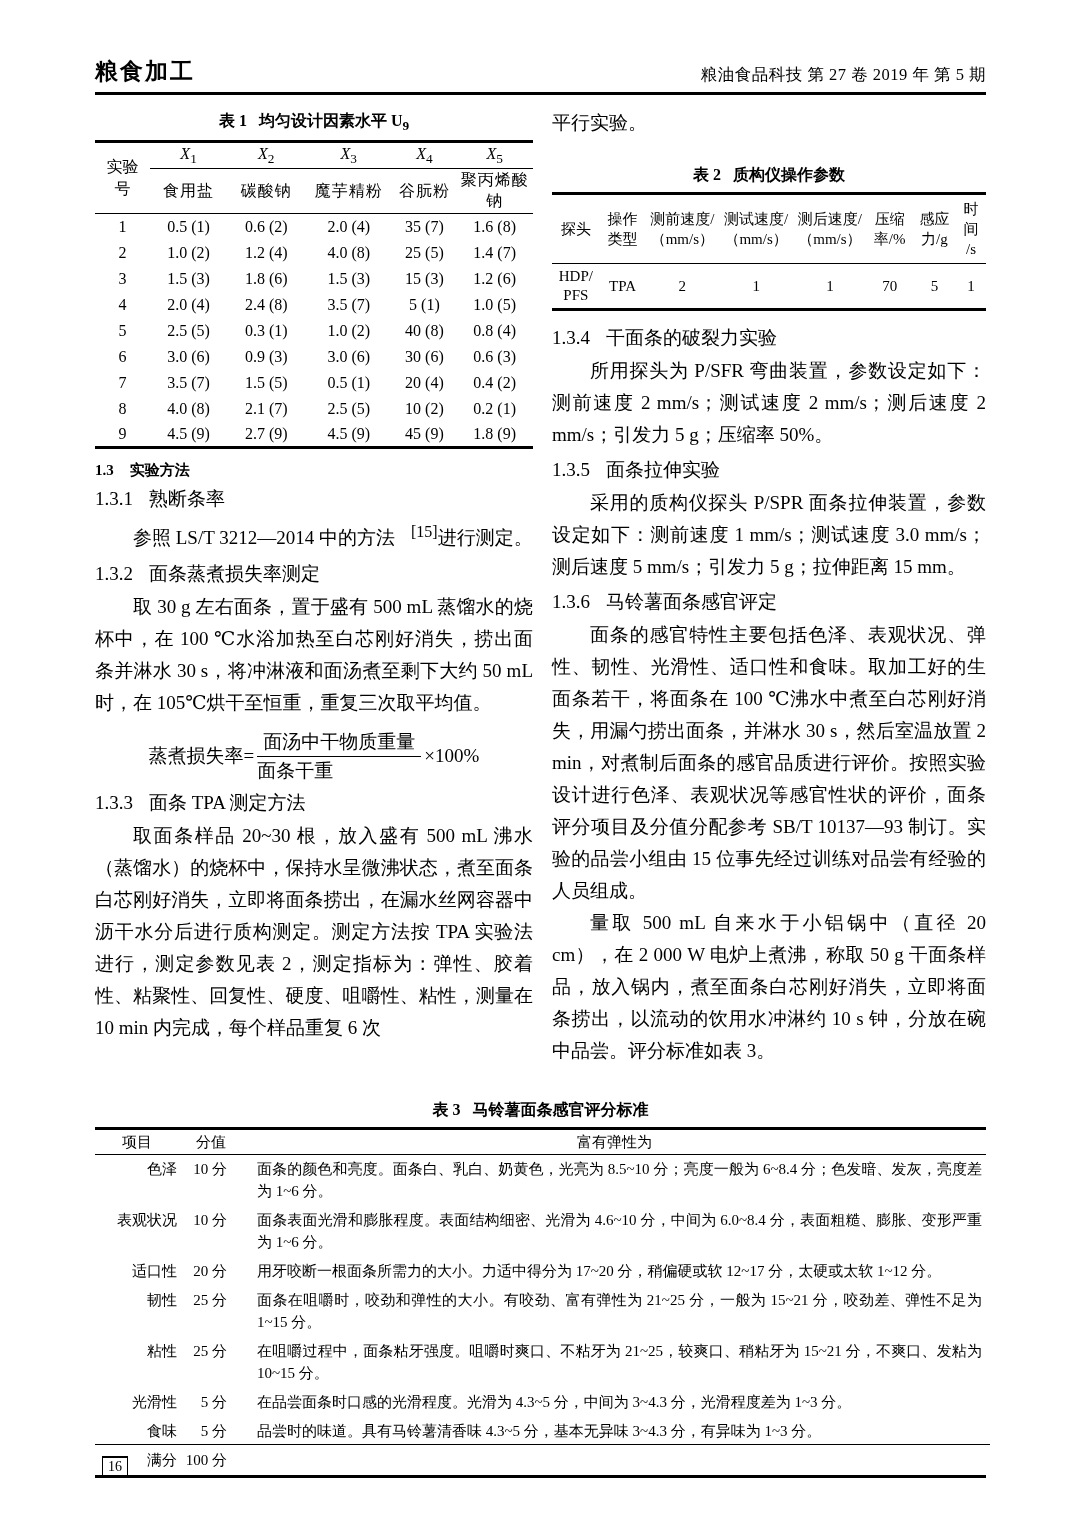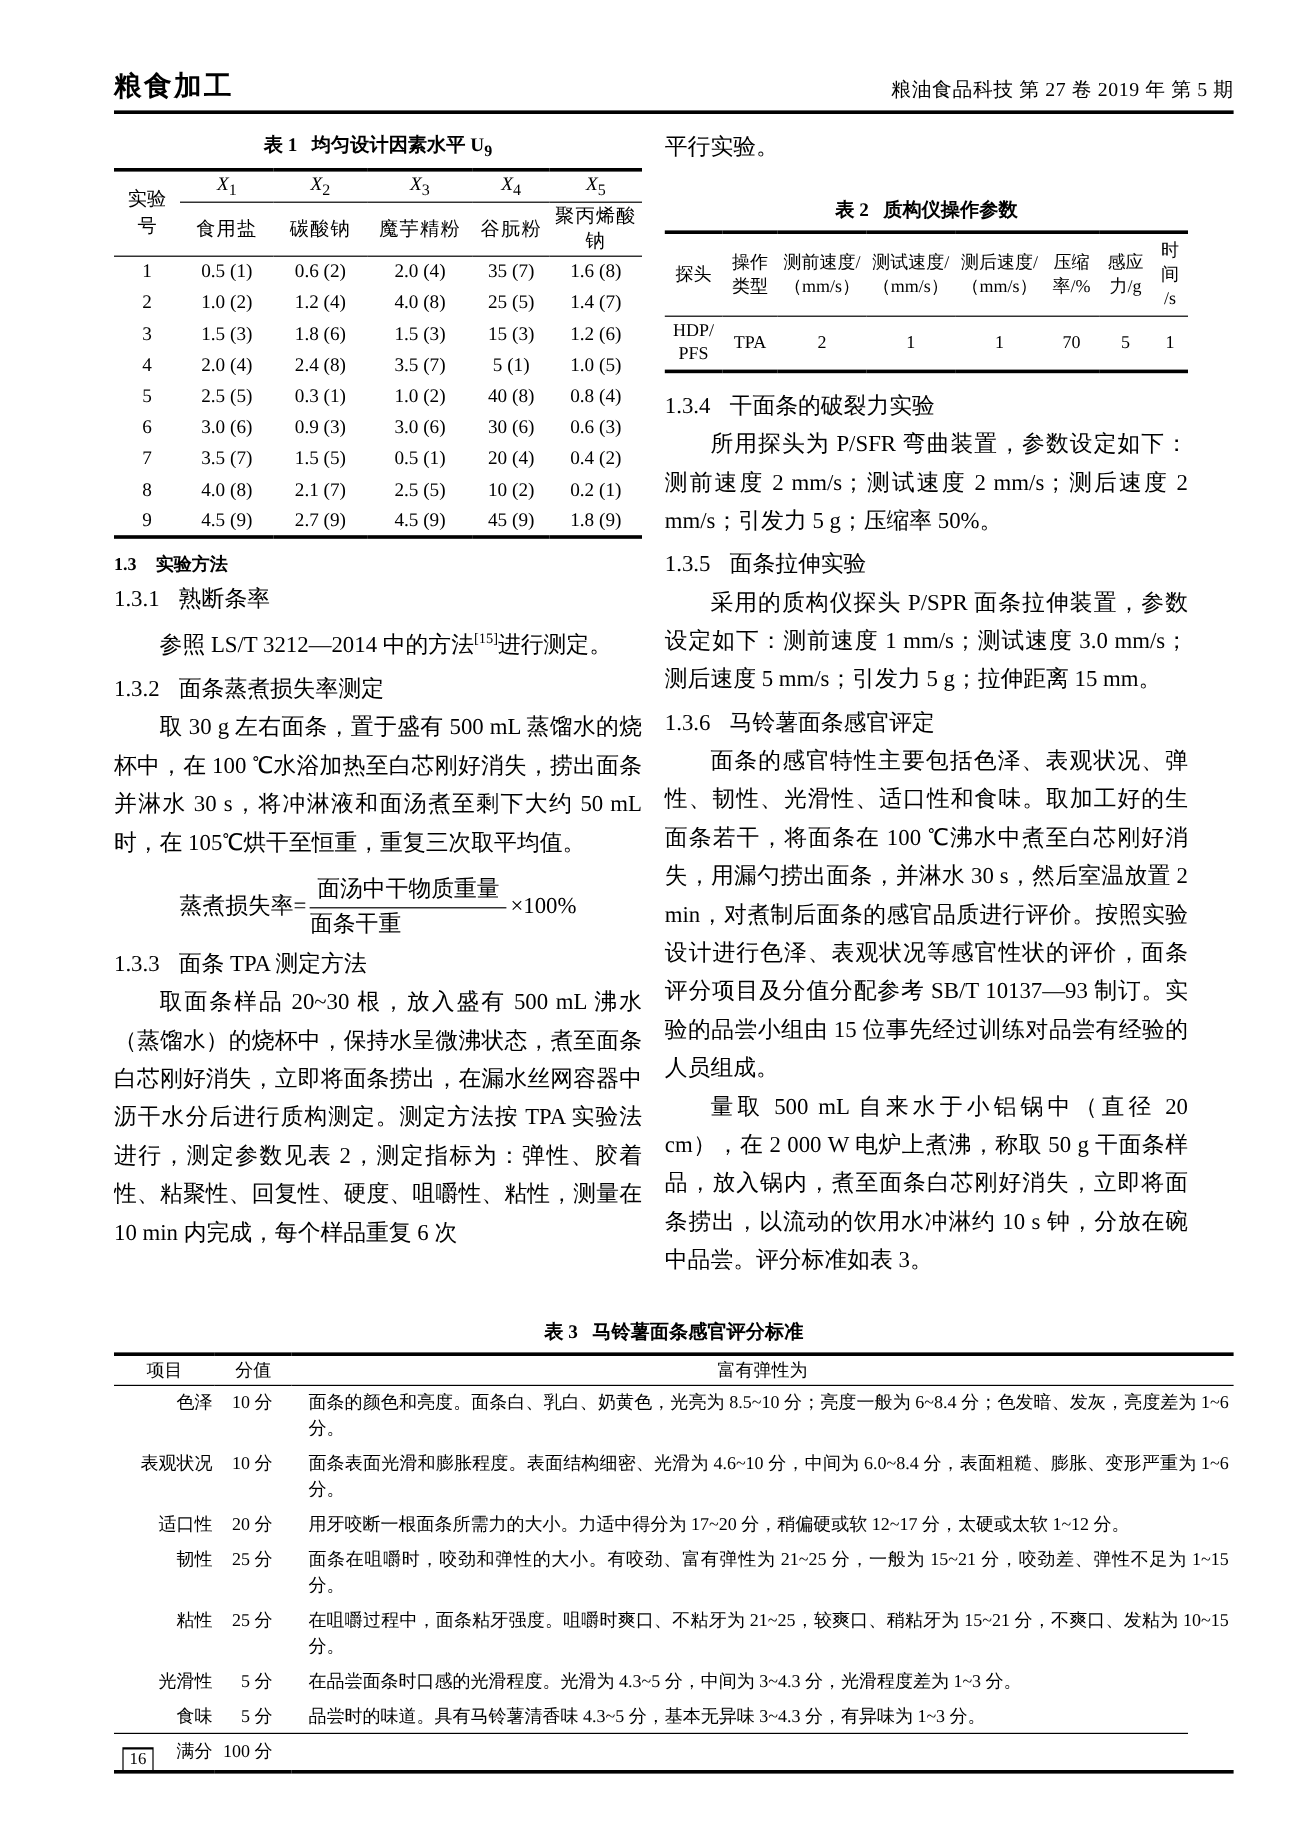--- a/index.html
+++ b/index.html
@@ -9,43 +9,43 @@
     font-family:"Liberation Serif","DejaVu Serif",serif;
     color:#000;
   }
   .page {
     position:relative;
     width:1084px; height:1535px;
     margin:0 auto;
     background:#ffffff;
     overflow:hidden;
   }
-  .content { padding:56px 56px 0 95px; }
+  .content { padding:56px 98px 0 95px; }
 
   
   .hdr { display:flex; justify-content:space-between; align-items:flex-end; }
   .hdr-left {
     font-family:"Liberation Sans","DejaVu Sans",sans-serif;
     font-weight:bold; font-size:23px; letter-spacing:2px;
   }
   .hdr-right { font-size:16.5px; letter-spacing:0.5px; padding-bottom:1px; }
   .hdr-rule { border-bottom:3px solid #000; margin-top:5px; }
 
   
-  .columns { display:flex; gap:19px; margin-top:12px; height:985px; overflow:hidden;font-family:Liberation Serif, serif; }
+  .columns { display:flex; gap:19px; margin-top:12px; height:985px; overflow:hidden; }
   .col-l { width:440px; }
   .col-r { width:436px; }
 
   
   .p {
     font-size:19px; line-height:32px;
     text-align:justify; text-indent:38px; margin:0;
   }
   .p.noindent { text-indent:0; }
-  .ref { font-size:12px; }
+  .ref { font-size:16px;margin-left:16px; }
   .h2 { font-size:15px; font-weight:bold; margin:12px 0 6px; }
   .h3 { font-size:19px; margin:6px 0 4px; }
   .h2 .num, .h3 .num { margin-right:16px; }
 
   
   .formula {
     display:flex; justify-content:center; align-items:center;
     font-size:19px; margin:10px 0 6px; line-height:26px;
   }
   .frac { display:inline-block; text-align:left; margin:0 3px; }

